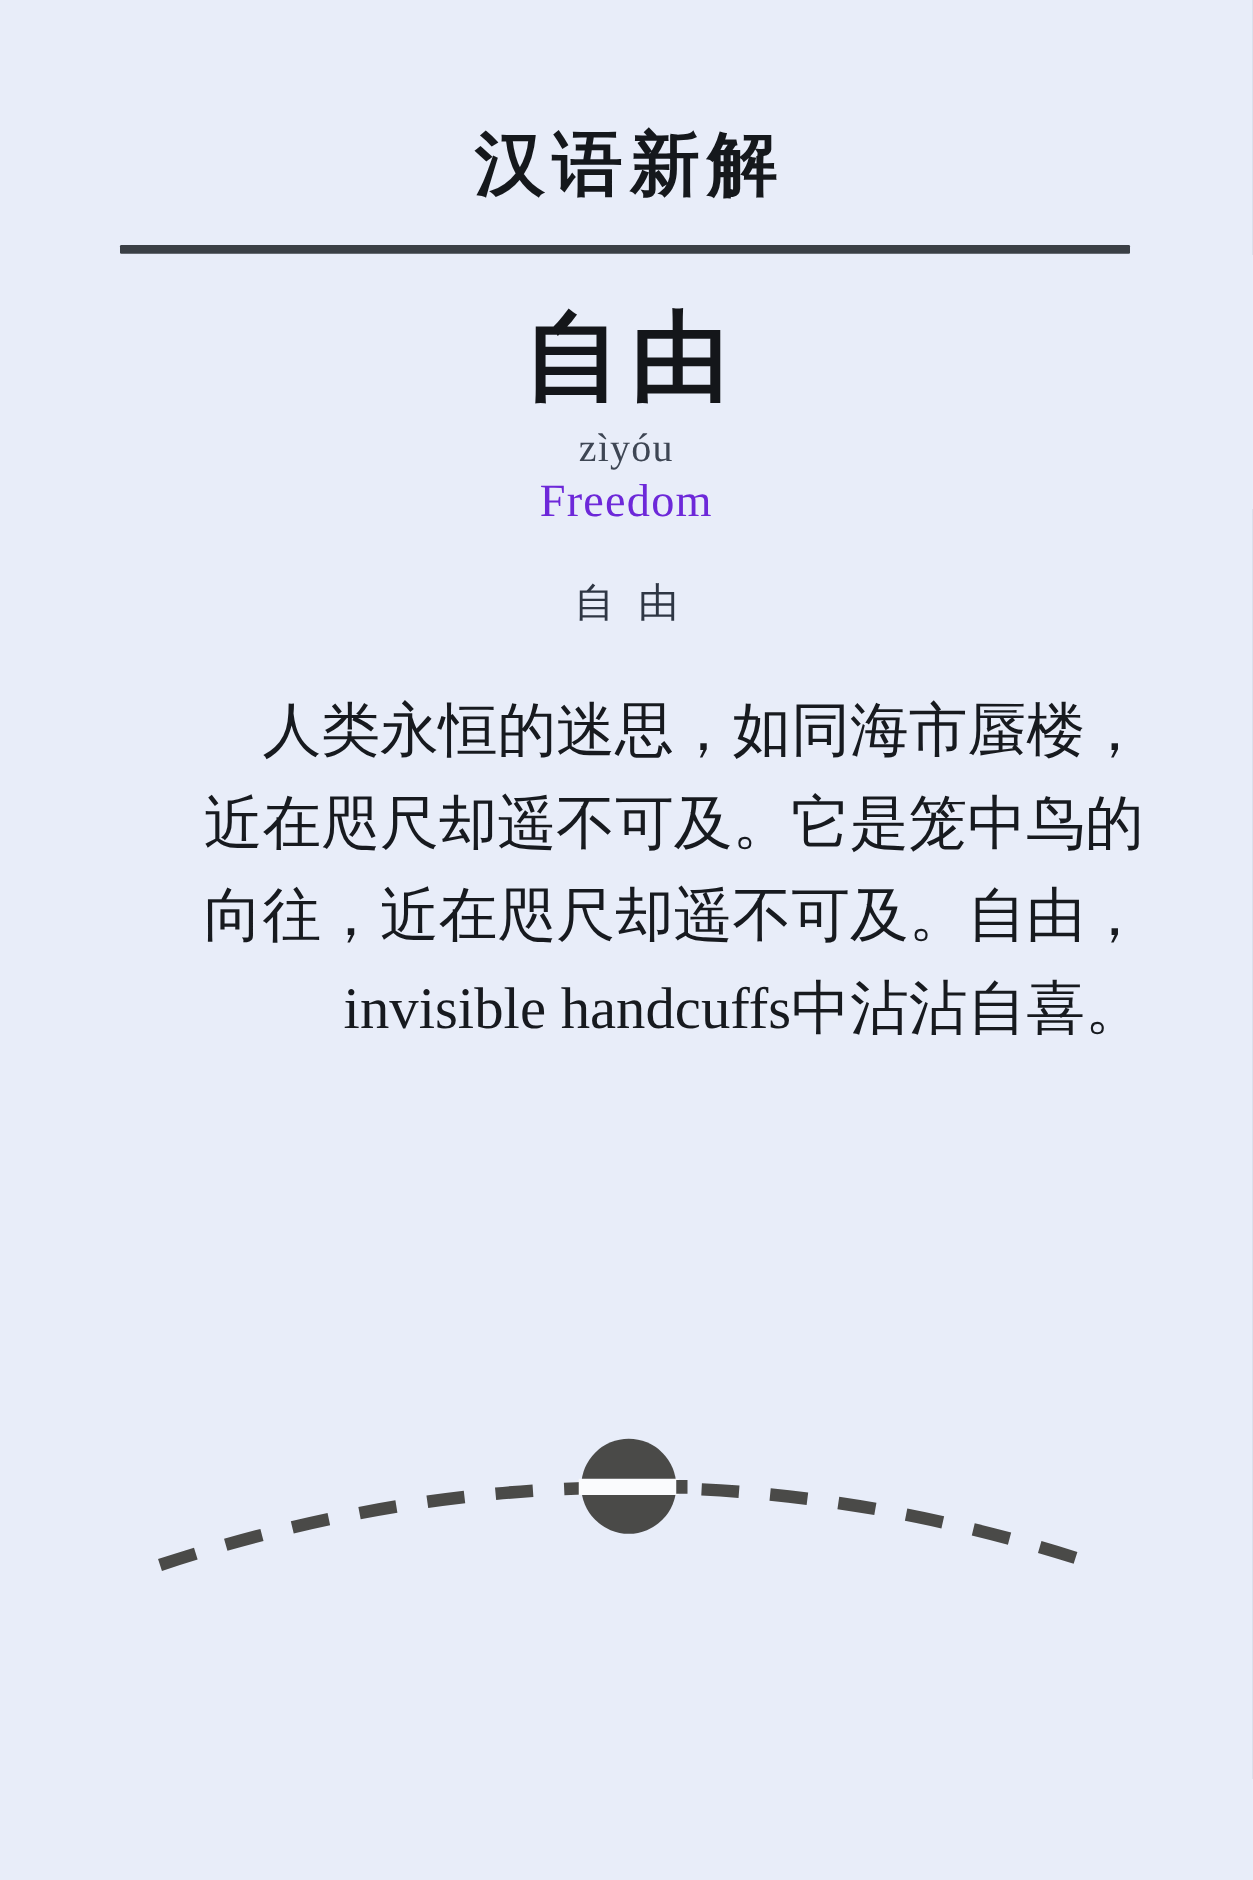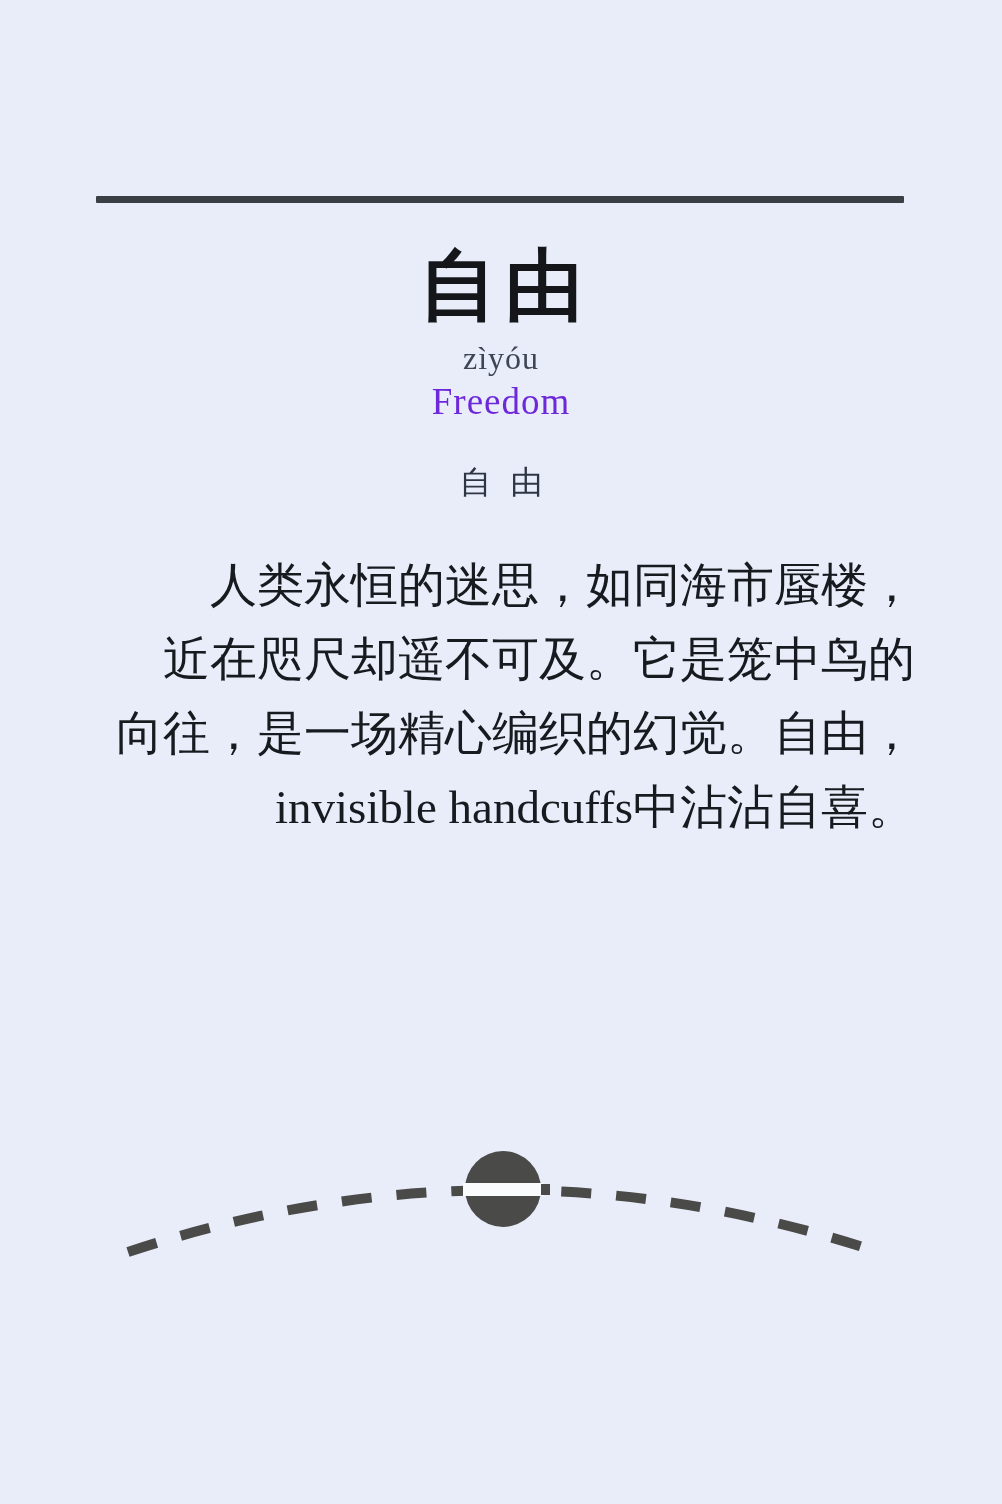--- a/index.html
+++ b/index.html
@@ -106,35 +106,36 @@
     color: #b5becd;
     letter-spacing: 2px;
   }
   .wechat-icon { display: block; }
 </style>
 </head>
 <body>
 
 <div class="card">
 
+  <div class="card-title">汉语新解</div>
 
   <div class="divider"></div>
 
   <div class="word-main">自由</div>
 
   <div class="word-pinyin">zìyóu</div>
 
   <div class="word-english">Freedom</div>
 
   <div class="word-alt">自由</div>
 
   <div class="definition">
     <div>人类永恒的迷思，如同海市蜃楼，</div>
     <div>近在咫尺却遥不可及。它是笼中鸟的</div>
-    <div>向往，是一场精心编织的幻觉。自由，</div>
+    <div>向往，近在咫尺却遥不可及。自由，</div>
     <div>invisible handcuffs中沾沾自喜。</div>
   </div>
 
   <svg class="deco-svg" width="1002" height="1504" viewBox="0 0 1002 1504">
     <path d="M 128 1252 Q 503 1128 878 1252" fill="none" stroke="#4a4a48" stroke-width="10" stroke-dasharray="30 25"></path>
     <circle cx="503" cy="1189" r="38" fill="#4a4a48"></circle>
     <rect x="463" y="1183" width="80" height="13" fill="#fafbfd"></rect>
     <rect x="541" y="1184" width="9" height="11" fill="#4a4a48"></rect>
   </svg>
 

